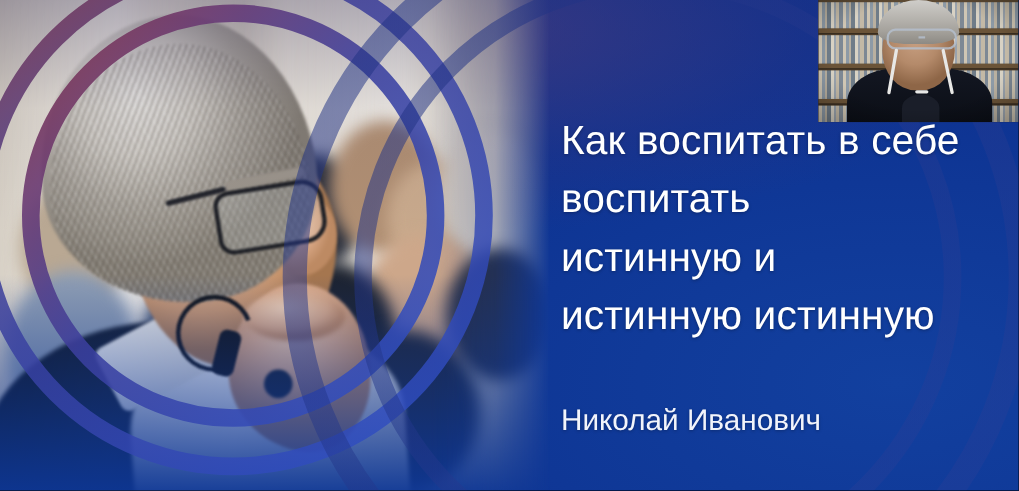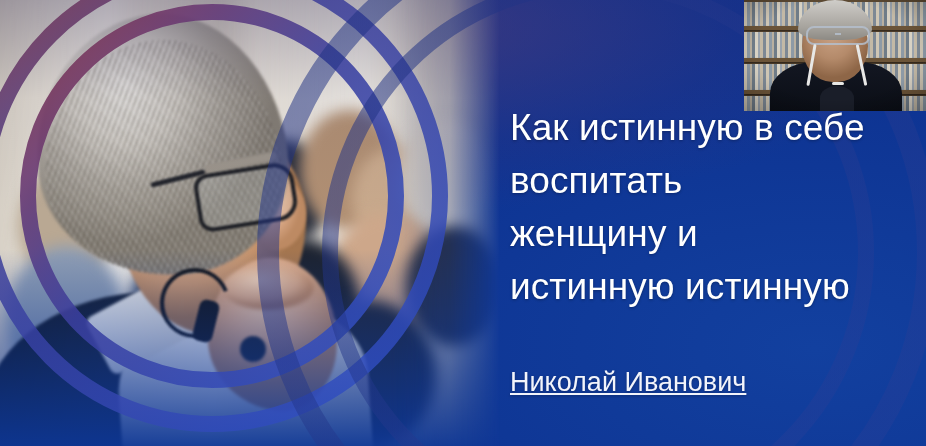--- a/index.html
+++ b/index.html
@@ -235,21 +235,21 @@
     position: absolute;
     left: 510px;
     top: 366px;
     width: 400px;
     color: #f2f4fb;
     font-size: 27px;
     line-height: 33px;
     font-weight: 400;
     text-shadow: 0 1px 3px rgba(0,0,0,0.28);
   }
-  .speaker .sline { display: block; white-space: nowrap; text-decoration: underline; }
+  .speaker .sline { display: block; white-space: nowrap; }
 
   
   .webcam {
     position: absolute;
     left: 744px; top: 0;
     width: 182px; height: 111px;
     overflow: hidden;
     background: #2a2318;
   }
   .wc-wall {
@@ -401,23 +401,23 @@
 
     <circle cx="212" cy="196" r="184" fill="none" stroke="url(#gradInner)" stroke-width="16"></circle>
 
     <circle cx="212" cy="196" r="228" fill="none" stroke="url(#gradOuter)" stroke-width="16"></circle>
 
     <circle cx="598" cy="252" r="330" fill="none" stroke="url(#gradFaint)" stroke-width="22"></circle>
     <circle cx="598" cy="252" r="268" fill="none" stroke="url(#gradFaint)" stroke-width="16"></circle>
   </svg>
 
   <div class="title">
-    <span class="tline">Как истинную в себе</span>
+    <span class="tline">Как воспитать в себе</span>
     <span class="tline">воспитать</span>
-    <span class="tline">женщину и</span>
+    <span class="tline">истинную и</span>
     <span class="tline">истинную истинную</span>
   </div>
 
   <div class="speaker">
     <span class="sline">Николай Иванович</span>
   </div>
 
   <div class="webcam">
     <div class="wc-wall"></div>
 

